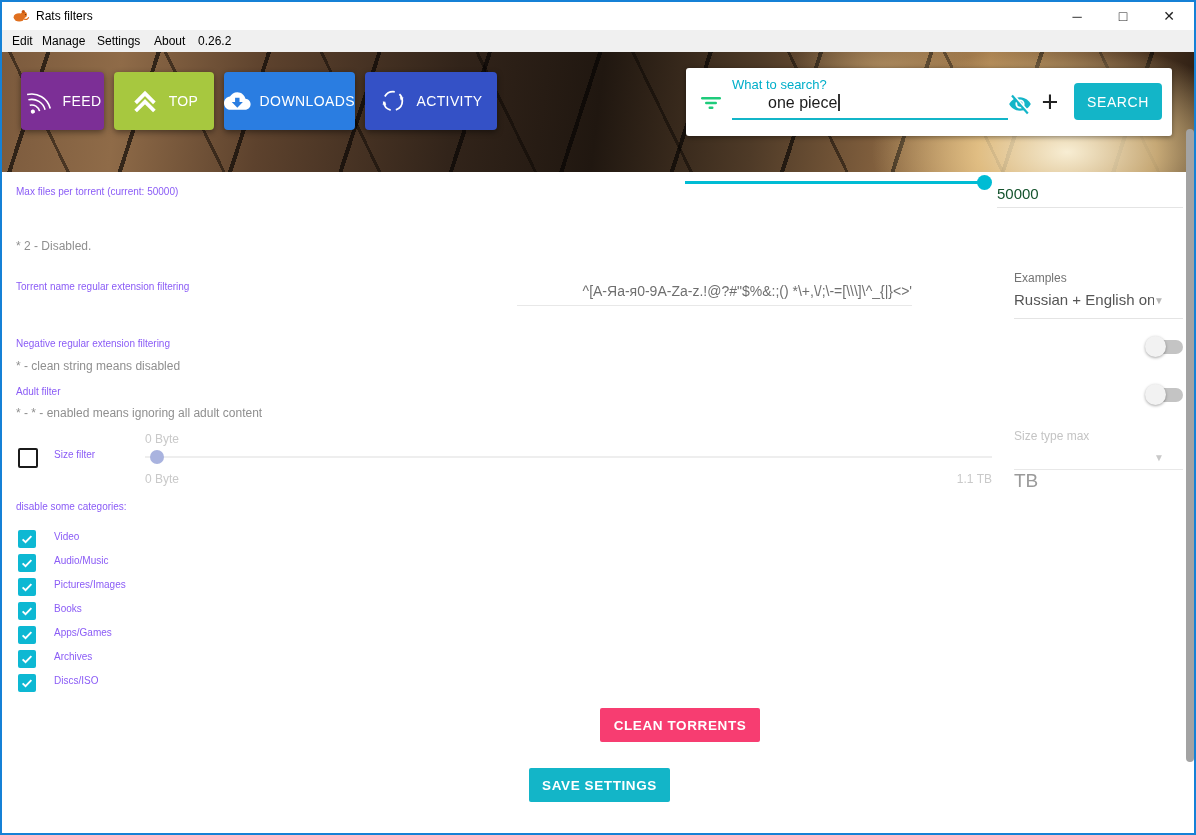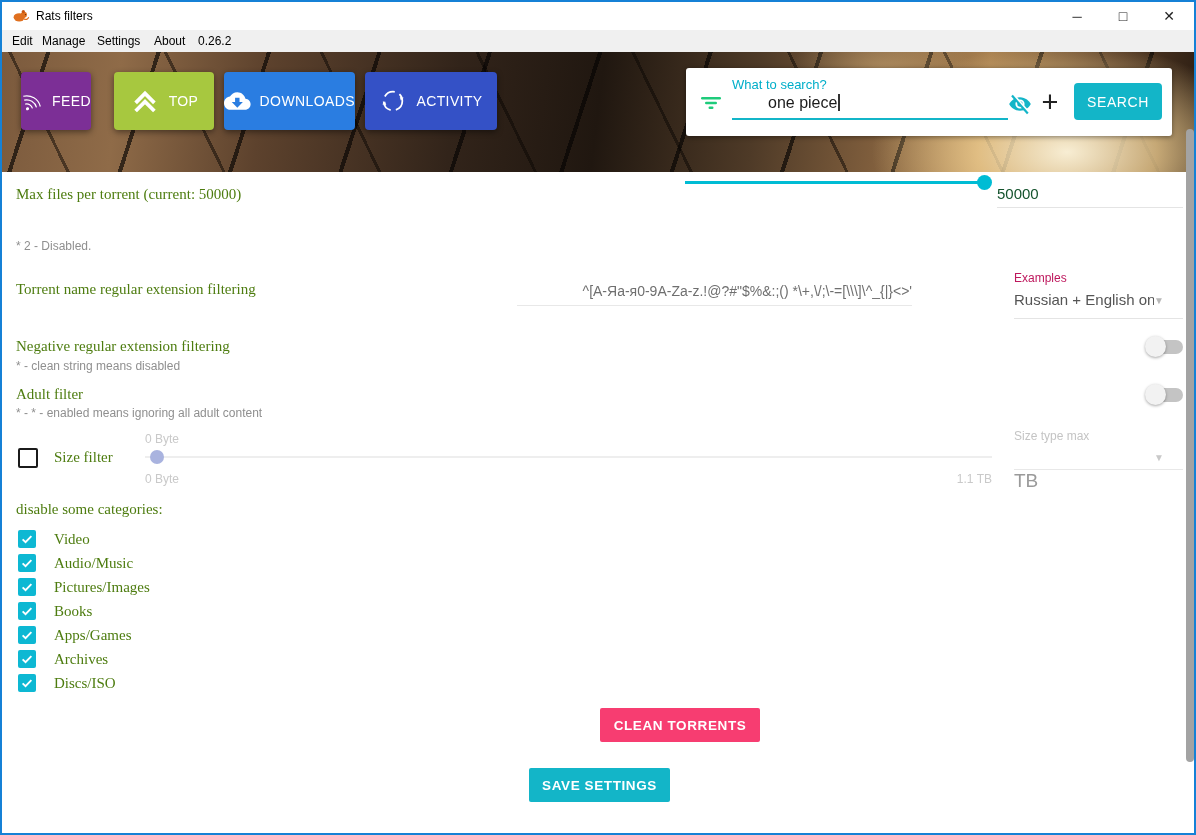--- a/index.html
+++ b/index.html
@@ -24,37 +24,37 @@
   .header{
     position:absolute;left:0;top:50px;width:1192px;height:120px;
     background:
       radial-gradient(ellipse 300px 170px at 1065px 100px, rgba(255,246,220,0.95) 0%, rgba(243,210,148,0.75) 30%, rgba(150,100,50,0) 65%),
       radial-gradient(ellipse 130px 70px at 880px 20px, rgba(222,188,132,0.5), rgba(0,0,0,0) 70%),
       repeating-linear-gradient(108deg, rgba(0,0,0,0) 0px, rgba(0,0,0,0) 42px, rgba(5,3,2,0.65) 42px, rgba(5,3,2,0.65) 46px, rgba(0,0,0,0) 46px, rgba(0,0,0,0) 105px),
       repeating-linear-gradient(64deg, rgba(0,0,0,0) 0px, rgba(0,0,0,0) 58px, rgba(10,6,3,0.5) 58px, rgba(10,6,3,0.5) 61px, rgba(0,0,0,0) 61px, rgba(0,0,0,0) 140px),
       linear-gradient(97deg,#7b5a3d 0%,#8f6b48 10%,#5d422d 22%,#32241a 38%,#201710 50%,#4e3a27 63%,#7e5d3c 73%,#a8804f 82%,#5a3f28 92%,#2b1d12 100%);
   }
   .nav{position:absolute;top:20px;height:58px;border-radius:4px;display:flex;align-items:center;justify-content:center;gap:9px;color:#fff;font-size:14px;letter-spacing:.4px;box-shadow:0 2px 6px rgba(0,0,0,.45);cursor:pointer;}
-  .nav.feed{left:19px;width:70px;background:#7c2f96;}
+  .nav.feed{left:19px;width:83px;background:#7c2f96;}
   .nav.top{left:112px;width:100px;background:#a7c83f;}
   .nav.dl{left:222px;width:131px;background:#2a7de1;}
   .nav.act{left:363px;width:132px;background:#3451c6;}
   .nico{width:30px;height:30px;}
   
   .scard{position:absolute;left:684px;top:16px;width:486px;height:68px;background:#fff;border-radius:3px;box-shadow:0 1px 5px rgba(0,0,0,.45);}
   .ficon{position:absolute;left:14px;top:28px;width:22px;height:14px;}
   .slabel{position:absolute;left:46px;top:9px;font-size:13px;color:#00aec9;}
   .svalue{position:absolute;left:46px;top:26px;font-size:16px;color:#1b1b1b;white-space:nowrap;margin-left:36px;}
   .caret{display:inline-block;width:1.5px;height:17px;background:#333;vertical-align:text-bottom;margin-left:1px;}
   .sunder{position:absolute;left:46px;top:50px;width:276px;height:2px;background:#13b5c8;}
   .eyeicon{position:absolute;left:320px;top:24px;width:28px;height:24px;cursor:pointer;}
   .plus{position:absolute;left:350px;top:17px;width:28px;height:34px;font-size:29px;font-weight:300;color:#222;display:flex;align-items:center;justify-content:center;cursor:pointer;}
   .sbtn{position:absolute;left:388px;top:15px;width:88px;height:37px;background:#13b5c8;border-radius:4px;color:#fff;font-size:14px;letter-spacing:.6px;display:flex;align-items:center;justify-content:center;cursor:pointer;}
   
-  .lbl{position:absolute;font-size:15px;color:#4d7c0f;white-space:nowrap;font-family:Liberation Serif, serif;}
+  .lbl{position:absolute;font-size:10px;color:#8b5cf6;white-space:nowrap;}
   .note{position:absolute;font-size:12px;color:#8f8f8f;white-space:nowrap;}
   .faint{position:absolute;font-size:12px;color:#c9c9c9;white-space:nowrap;}
   .underline{position:absolute;height:1px;background:#e4e4e4;}
   .arrow{position:absolute;font-size:10px;color:#b8b8b8;}
   .slider1-track{position:absolute;left:683px;top:179px;width:300px;height:3px;background:#00bcd4;cursor:pointer;}
   .slider1-knob{position:absolute;left:975px;top:173px;width:15px;height:15px;border-radius:50%;background:#00bcd4;cursor:pointer;}
   .maxval{position:absolute;left:995px;top:183px;font-size:15px;color:#14532d;}
   .regexval{position:absolute;left:450px;top:281px;width:460px;text-align:right;font-size:14px;color:#6f6f6f;white-space:nowrap;overflow:hidden;}
   .exval{position:absolute;left:1012px;top:289px;width:140px;font-size:15px;color:#555;white-space:nowrap;overflow:hidden;cursor:pointer;}
   .toggle{position:absolute;width:36px;height:14px;border-radius:7px;background:#c4c4c4;cursor:pointer;}
@@ -156,21 +156,21 @@
   <div class="lbl" style="left:14px;top:184px">Max files per torrent (current: 50000)</div>
   <div class="slider1-track"></div>
   <div class="slider1-knob"></div>
   <div class="maxval">50000</div>
   <div class="underline" style="left:995px;top:205px;width:186px"></div>
   <div class="note" style="left:14px;top:237px">* 2 - Disabled.</div>
 
   <div class="lbl" style="left:14px;top:279px">Torrent name regular extension filtering</div>
   <div class="regexval">^[А-Яа-я0-9A-Za-z.!@?#"$%&amp;:;() *\+,\/;\-=[\\\]\^_{|}&lt;&gt;'</div>
   <div class="underline" style="left:515px;top:303px;width:395px;background:#e8e8e8"></div>
-  <div class="note" style="left:1012px;top:269px;color:#be185d">Examples</div>
+  <div class="note" style="left:1012px;top:269px;color:#737373">Examples</div>
   <div class="exval">Russian + English only (...</div>
   <div class="arrow" style="left:1152px;top:293px">▼</div>
   <div class="underline" style="left:1012px;top:316px;width:169px"></div>
 
   <div class="lbl" style="left:14px;top:336px">Negative regular extension filtering</div>
   <div class="note" style="left:14px;top:357px">* - clean string means disabled</div>
   <div class="toggle" style="left:1145px;top:338px">
       <div class="knob"></div>
     </div>
 

